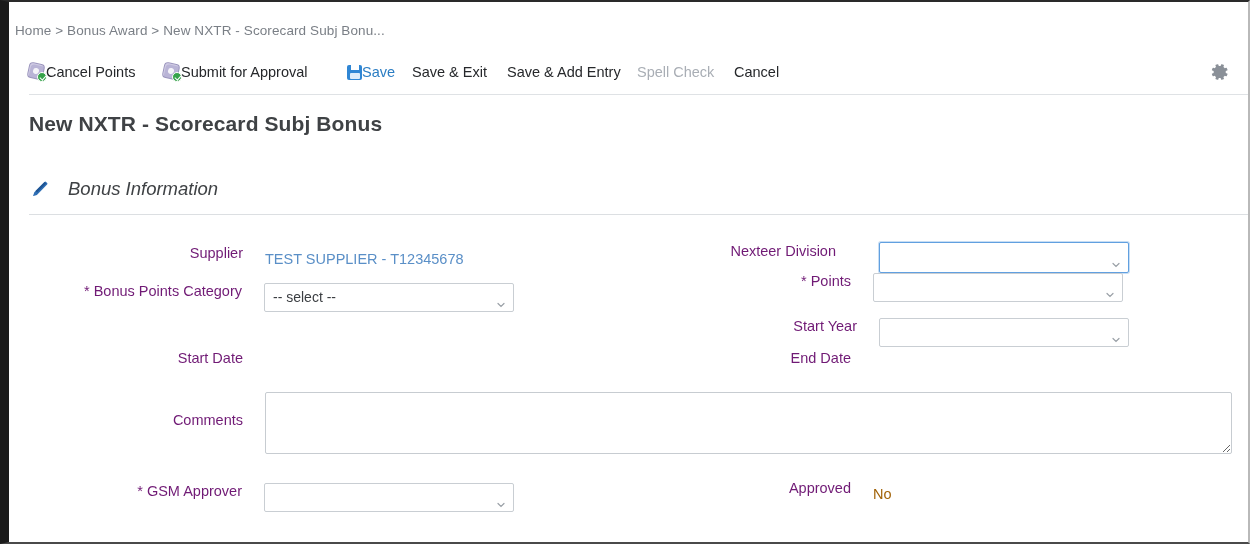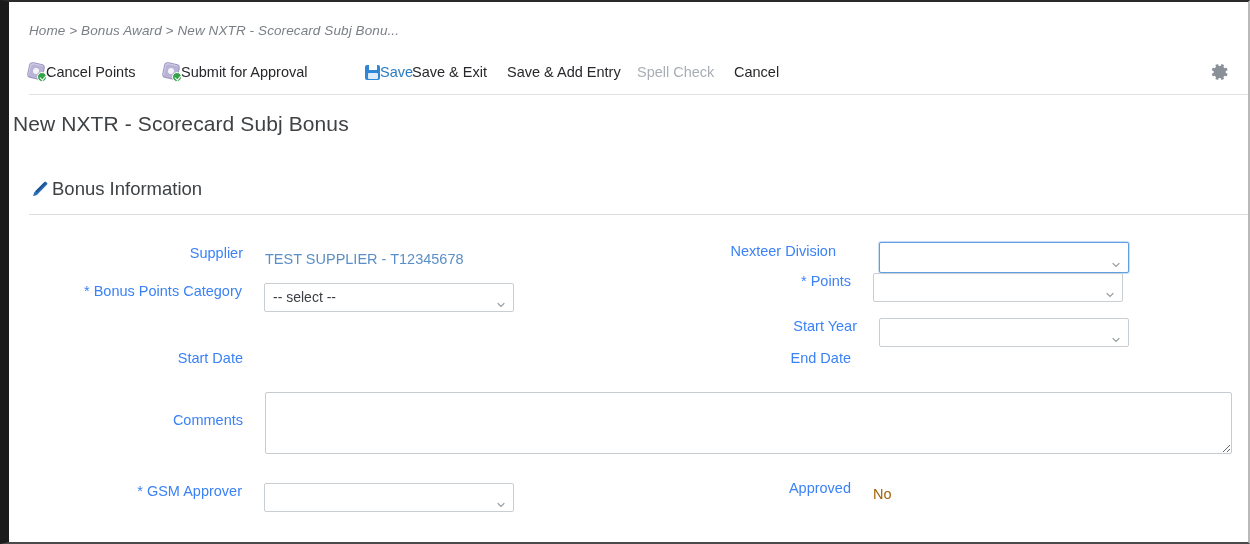--- a/index.html
+++ b/index.html
@@ -26,26 +26,25 @@
   #canvas {
     position: relative;
     width: 100%; height: 100%;
     background: #ffffff;
     overflow: hidden;
   }
 
   
   .breadcrumb {
     position: absolute;
-    left: 20px; top: 21px;
+    left: 6px; top: 21px;
     font-size: 13.5px;
     color: #7a7f86;
     letter-spacing: .1px;
     white-space: nowrap;
-    font-style: italic;
   }
 
   
   .toolbar {
     position: absolute;
     left: 0; top: 52px;
     width: 100%; height: 36px;
   }
   .tb-item {
     position: absolute;
@@ -138,34 +137,35 @@
     width: calc(100% - 20px);
     height: 1px;
     background: #dfe2e5;
   }
   .divider.toolbar-div { top: 92px; }
   .divider.section-div { top: 212px; background: #dcdfe2; }
 
   
   .page-title {
     position: absolute;
-    left: 4px; top: 110px;
+    left: 20px; top: 110px;
     font-size: 21px;
     color: #3f4245;
-    font-weight: 400;
+    font-weight: 700;
     letter-spacing: .1px;
   }
 
   
   .section-header {
     position: absolute;
     left: 21px; top: 176px;
     display: flex;
     align-items: center;
-    gap: 2px;
+    gap: 18px;
+    font-style: italic;
   }
   .pen-icon {
     width: 20px; height: 20px;
     flex: none;
   }
   .section-title {
     font-size: 18.5px;
     color: #3f4245;
     font-weight: 400;
   }
@@ -175,21 +175,21 @@
     position: absolute;
     height: 30px;
     display: flex;
     align-items: center;
   }
   .col-left  { left: 20px;  width: 485px; }
   .col-right { left: 600px; width: 520px; }
 
   .f-label {
     font-size: 14.5px;
-    color: #3b82f6;
+    color: #701a75;
     text-align: right;
     white-space: nowrap;
   }
   .col-left .f-label  { width: 214px; padding-right: 0; }
   .col-right .f-label { width: 242px; padding-right: 0; }
   .f-control { margin-left: 22px; margin-top: 12px; }
 
   .f-value {
     font-size: 14.5px;
     color: #5a8fc7;
@@ -272,21 +272,21 @@
       </div>
 
       <div class="tb-item" style="left:155px;">
         <span class="icon-gearcheck">
           <span class="gear"></span>
             <span class="chk"></span>
         </span>
         <span>Submit for Approval</span>
       </div>
 
-      <div class="tb-item link" style="left:344px;padding-left:12px;">
+      <div class="tb-item link" style="left:326px;padding-left:12px;">
         <span class="icon-floppy"></span>
         <span>Save</span>
       </div>
 
       <div class="tb-item" style="left:403px;">
         <span>Save &amp; Exit</span>
       </div>
 
       <div class="tb-item" style="left:498px;">
         <span>Save &amp; Add Entry</span>

